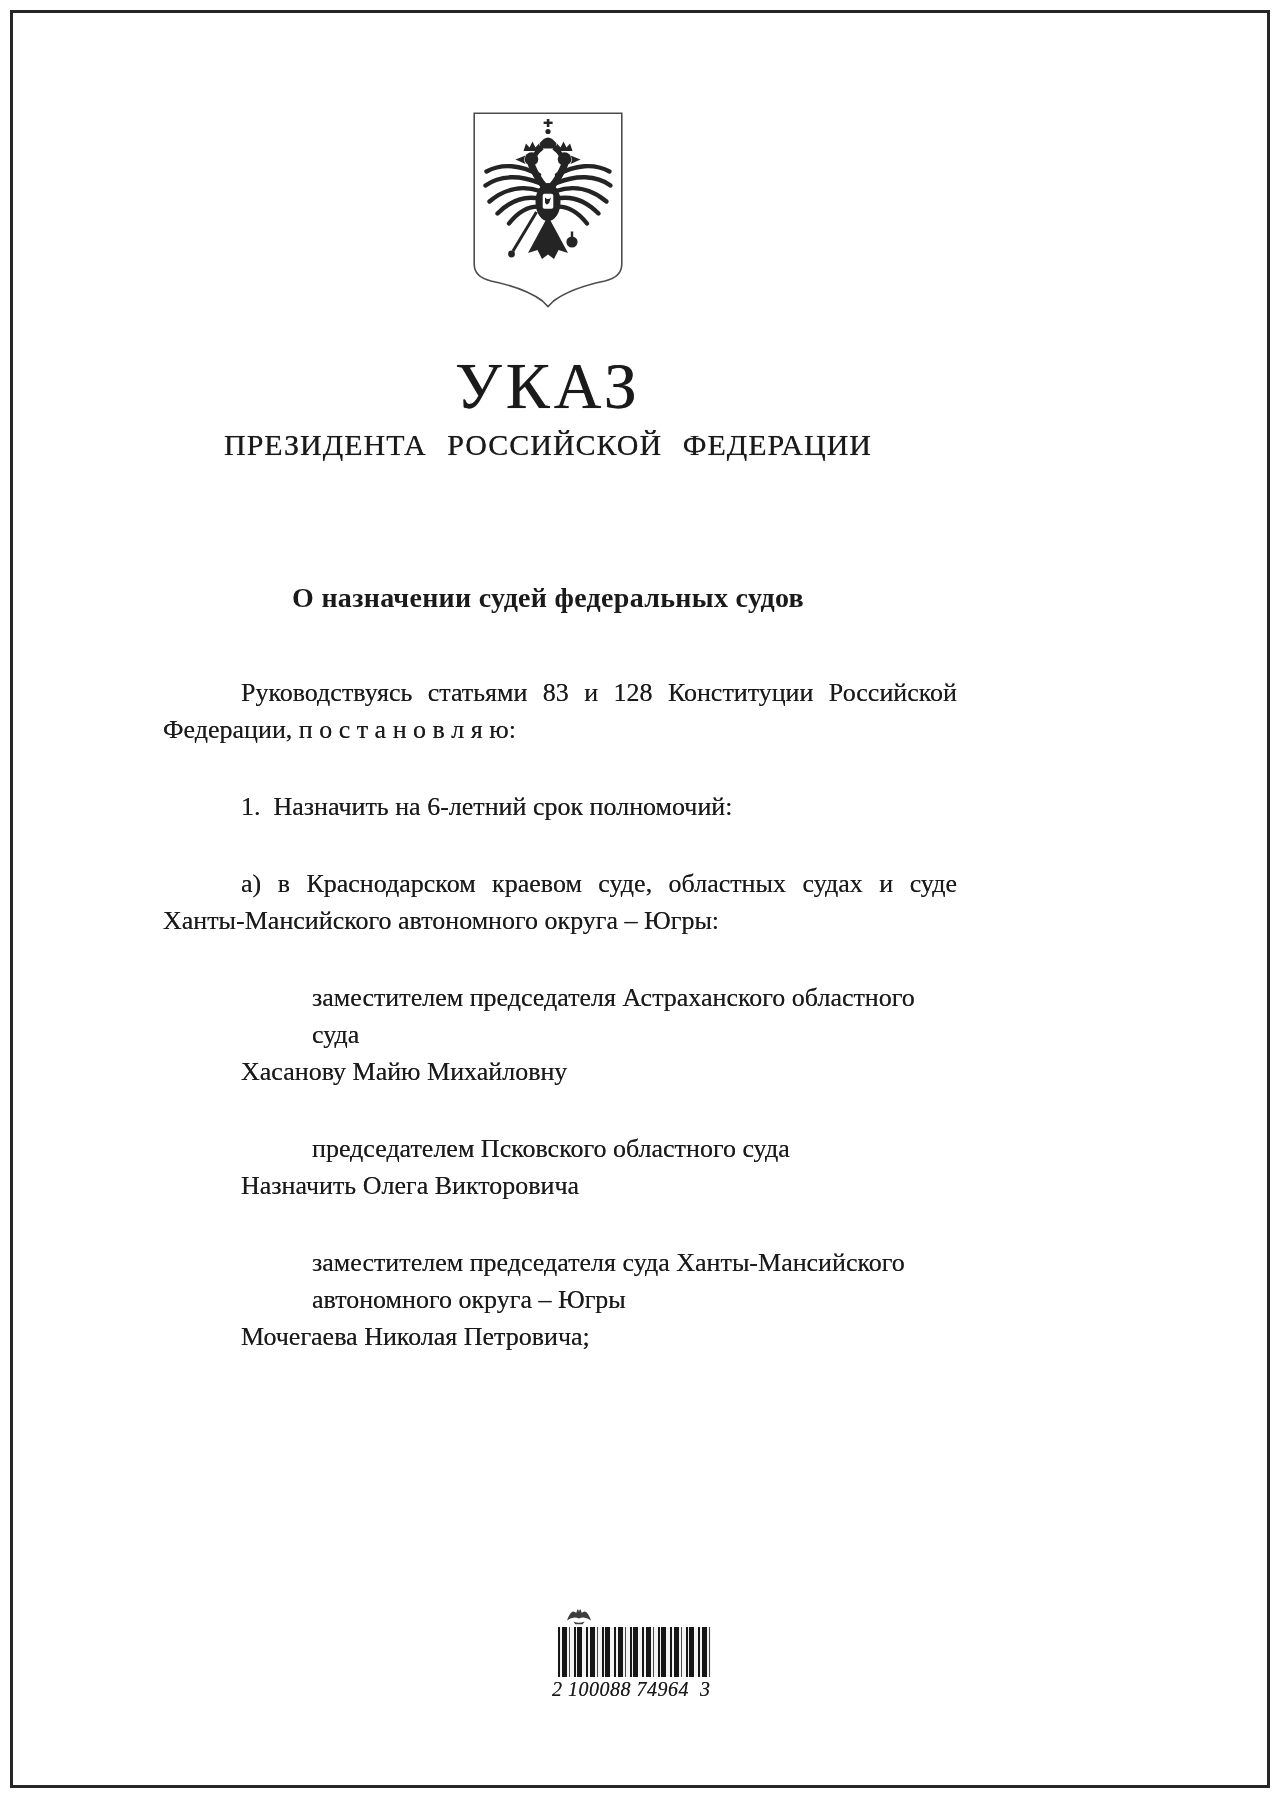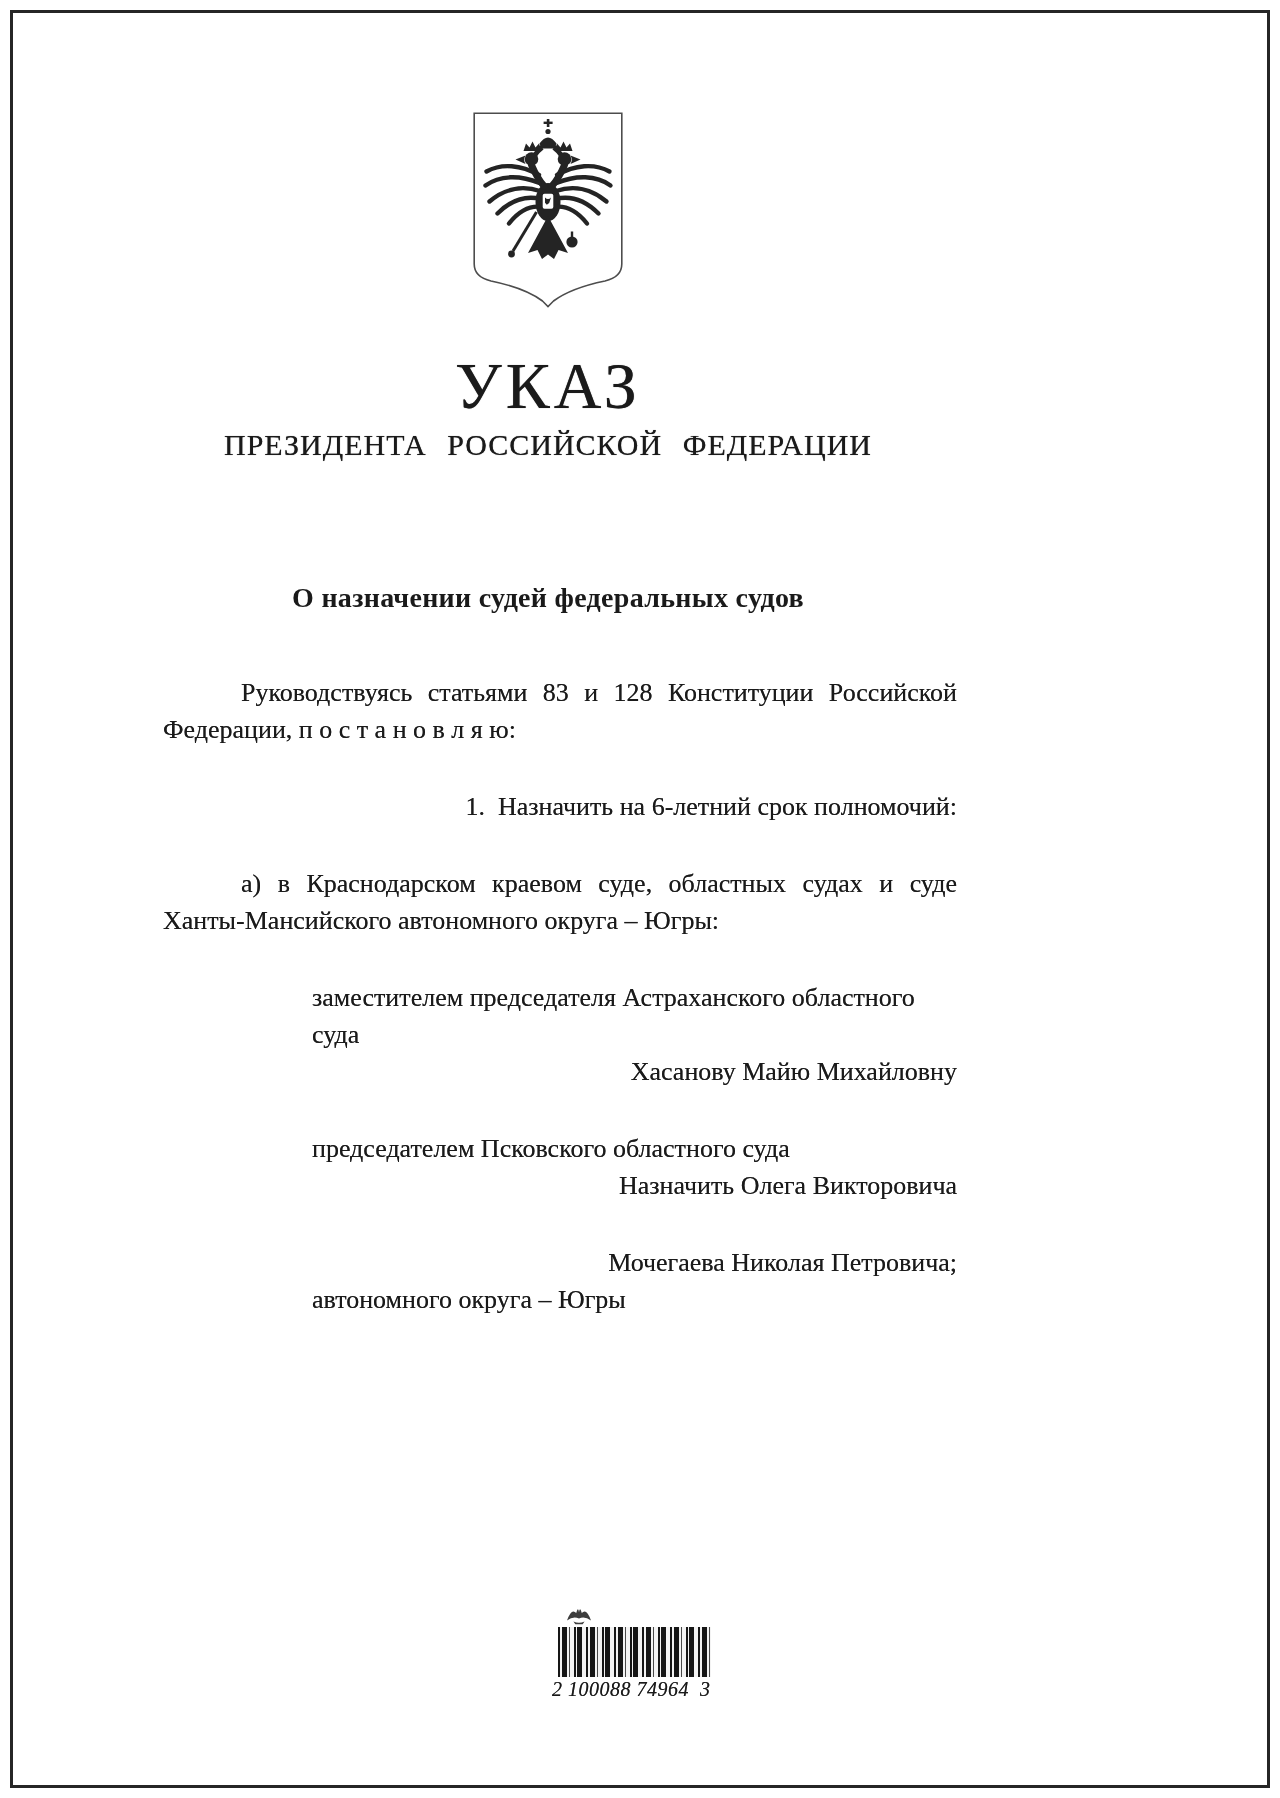--- a/index.html
+++ b/index.html
@@ -13,21 +13,21 @@
   .title{top:348px;font-size:66px;letter-spacing:4px;text-shadow:0 0 .7px rgba(10,10,10,.75);}
   .org{top:428px;font-size:30px;word-spacing:12px;letter-spacing:1px;text-shadow:0 0 .7px rgba(10,10,10,.8);}
   .subject{top:582px;font-size:28px;font-weight:bold;letter-spacing:.3px;}
   .doc-body{
     position:absolute;left:163px;top:674px;width:794px;
     font-size:26px;line-height:37px;text-shadow:0 0 .6px rgba(15,15,15,.7);
   }
   .para + .para{margin-top:40px;}
   .ln{white-space:nowrap;}
   .jfull{white-space:normal;text-align:justify;text-align-last:justify;}
-  .ind1{padding-left:78px;text-align:right;}
+  .ind1{padding-left:78px;}
   .ind2{padding-left:149px;}
   .bc{position:absolute;left:552px;top:1602px;width:166px;font-style:italic;}
   .bc-mark{display:block;margin-left:10px;margin-bottom:1px;}
   .bc-bars{
     width:153px;height:50px;margin-left:6px;background-color:#f3f3f3;
     background-image:repeating-linear-gradient(90deg,
       #161616 0px 2px, rgba(0,0,0,0) 2px 4px,
       #161616 4px 9px, rgba(0,0,0,0) 9px 11px,
       #4a4a4a 11px 12px, rgba(0,0,0,0) 12px 16px,
       #161616 16px 18px, rgba(0,0,0,0) 18px 19px,
@@ -105,22 +105,23 @@
   <div class="para">
     <div class="ln ind2">заместителем председателя Астраханского областного</div>
     <div class="ln ind2">суда</div>
     <div class="ln ind1">Хасанову Майю Михайловну</div>
   </div>
   <div class="para">
     <div class="ln ind2">председателем Псковского областного суда</div>
     <div class="ln ind1">Назначить Олега Викторовича</div>
   </div>
   <div class="para">
+    <div class="ln ind2">заместителем председателя суда Ханты-Мансийского</div>
+    <div class="ln ind2">автономного округа – Югры</div>
     <div class="ln ind1">Мочегаева Николая Петровича;</div>
-    <div class="ln ind2">автономного округа – Югры</div>
   </div>
 </div>
 
 <div class="bc">
   <svg class="bc-mark" width="34" height="24" viewBox="0 0 34 26" aria-hidden="true">
     <path d="M4,20 Q9,6 14,12 Q16,4 17,11 Q18,4 20,12 Q25,6 30,20 Q23,15 17,18 Q11,15 4,20 Z" fill="#3d3d3d"></path>
     <path d="M11,21 Q17,24 23,21 L21,24 H13 Z" fill="#3d3d3d"></path>
   </svg>
   <div class="bc-bars"></div>
   <div class="bc-digits">2 100088 74964&nbsp; 3</div>

